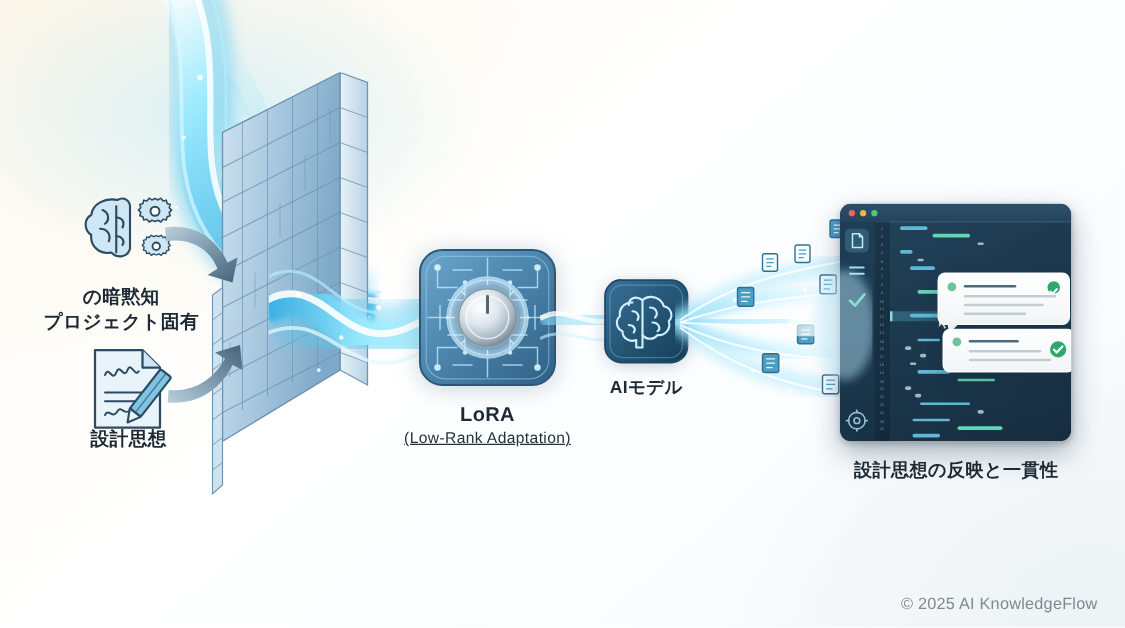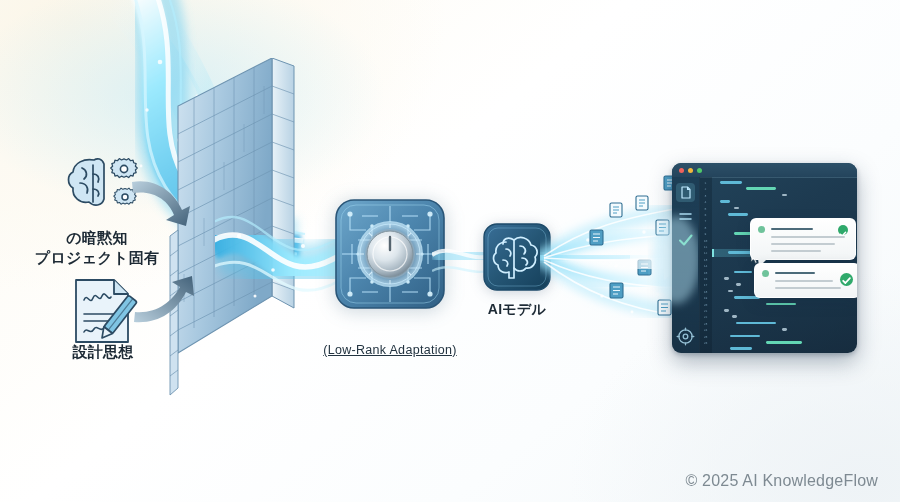--- a/index.html
+++ b/index.html
@@ -87,21 +87,21 @@
     background:linear-gradient(#ffffff,#f2f5f6);
     box-shadow:0 5px 13px rgba(20,45,70,.30);
     border:1px solid rgba(255,255,255,.9);
   }
   .bline{position:absolute;height:2.4px;border-radius:1.4px;background:#c3ccd1;}
   .bchk{position:absolute;border-radius:50%;background:#2fa96b;}
   .bchk.sm{background:#6fc39b;}
 
   .footer{
     position:absolute;right:22px;bottom:12px;
-    font-size:16px;color:#7e8a92;letter-spacing:.2px;margin-top:40px;
+    font-size:13px;color:#7e8a92;letter-spacing:.2px;margin-top:40px;
   }
 </style>
 </head>
 <body>
 
 <div id="stage">
 
   <svg class="lay" width="900" height="502" style="left:0;top:0">
     <defs>
       <radialGradient id="gTop" cx="50%" cy="50%" r="50%">
@@ -386,20 +386,21 @@
       <line x1="28" y1="58" x2="32" y2="58"></line>
       <line x1="37" y1="37" x2="40" y2="40"></line>
     </g>
 
     <circle cx="58" cy="58" r="25" fill="#9fb0bd" opacity=".55"></circle>
     <circle cx="58" cy="58" r="23" fill="url(#knobG)" stroke="#84959f" stroke-width="1"></circle>
     <circle cx="58" cy="58" r="17" fill="none" stroke="#ffffff" stroke-opacity=".7" stroke-width="1.2"></circle>
     <line x1="58" y1="41" x2="58" y2="54" stroke="#55646f" stroke-width="2.4" stroke-linecap="round"></line>
   </svg>
 
+  <div class="lbl" style="left:320px;top:322px;width:140px;font-size:16px">LoRA</div>
   <div class="lbl soft" style="left:310px;top:342px;width:160px;font-size:12.5px;font-weight:normal">(Low-Rank Adaptation)</div>
 
   <svg class="lay" style="left:432px;top:215px" width="70" height="90">
     <path d="M0 42 C20 28 40 54 66 40" stroke="#8fe0fa" stroke-opacity=".55" stroke-width="28" fill="none" filter="url(#blurD)"></path>
     <path d="M0 40 C20 26 40 52 66 38" stroke="#ffffff" stroke-opacity=".8" stroke-width="4" fill="none"></path>
     <path d="M0 56 C22 44 42 66 66 52" stroke="#cdf3ff" stroke-opacity=".6" stroke-width="2.4" fill="none"></path>
   </svg>
 
   <div class="brainbox-shadow"></div>
   <svg class="lay" style="left:482px;top:222px" width="70" height="70">
@@ -674,16 +675,17 @@
       <span class="bline" style="left:20px;top:8px;width:40px;background:#4c6b7a"></span>
       <span class="bline" style="left:20px;top:16px;width:58px"></span>
       <span class="bline" style="left:20px;top:23px;width:66px"></span>
     </div>
   </div>
 
   <svg class="lay" style="left:648px;top:200px;pointer-events:none" width="50" height="120">
     <ellipse cx="28" cy="60" rx="24" ry="44" fill="#bfeeff" opacity=".45" filter="url(#blurE)"></ellipse>
   </svg>
 
+  <div class="lbl" style="left:668px;top:368px;width:194px;font-size:14.5px">設計思想の反映と一貫性</div>
 
   <div class="footer">© 2025 AI KnowledgeFlow</div>
 
 </div>
 
 </body></html>

